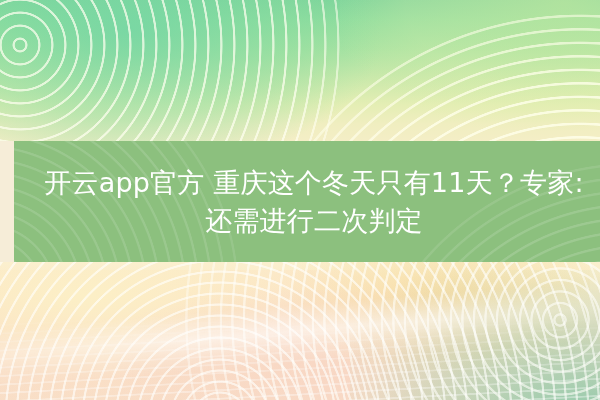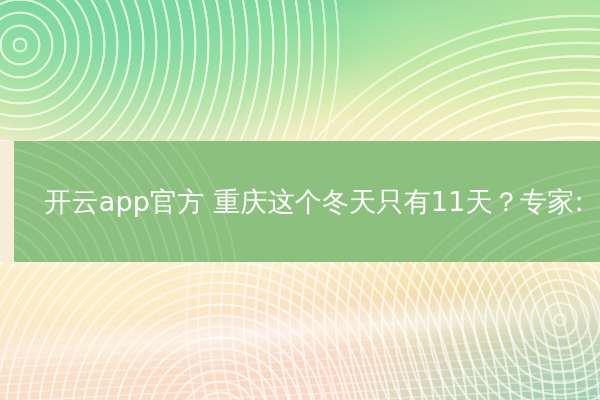--- a/index.html
+++ b/index.html
@@ -303,20 +303,21 @@
     <div class="tint-b"></div>
     <div class="arcs-tl"></div>
     <div class="arcs-tr"></div>
   </div>
 
   <div class="band-mid">
     <div class="arcs-ml"></div>
     <div class="arcs-mr"></div>
     <div class="headline">
       <span class="line">开云app官方 重庆这个冬天只有11天？专家:</span>
+      <span class="line">还需进行二次判定</span>
     </div>
   </div>
 
   <div class="band-bot">
     <div class="warm-a"></div>
     <div class="warm-b"></div>
     <div class="amber"></div>
     <div class="teal"></div>
     <div class="waves-bl"></div>
     <div class="waves-br"></div>

